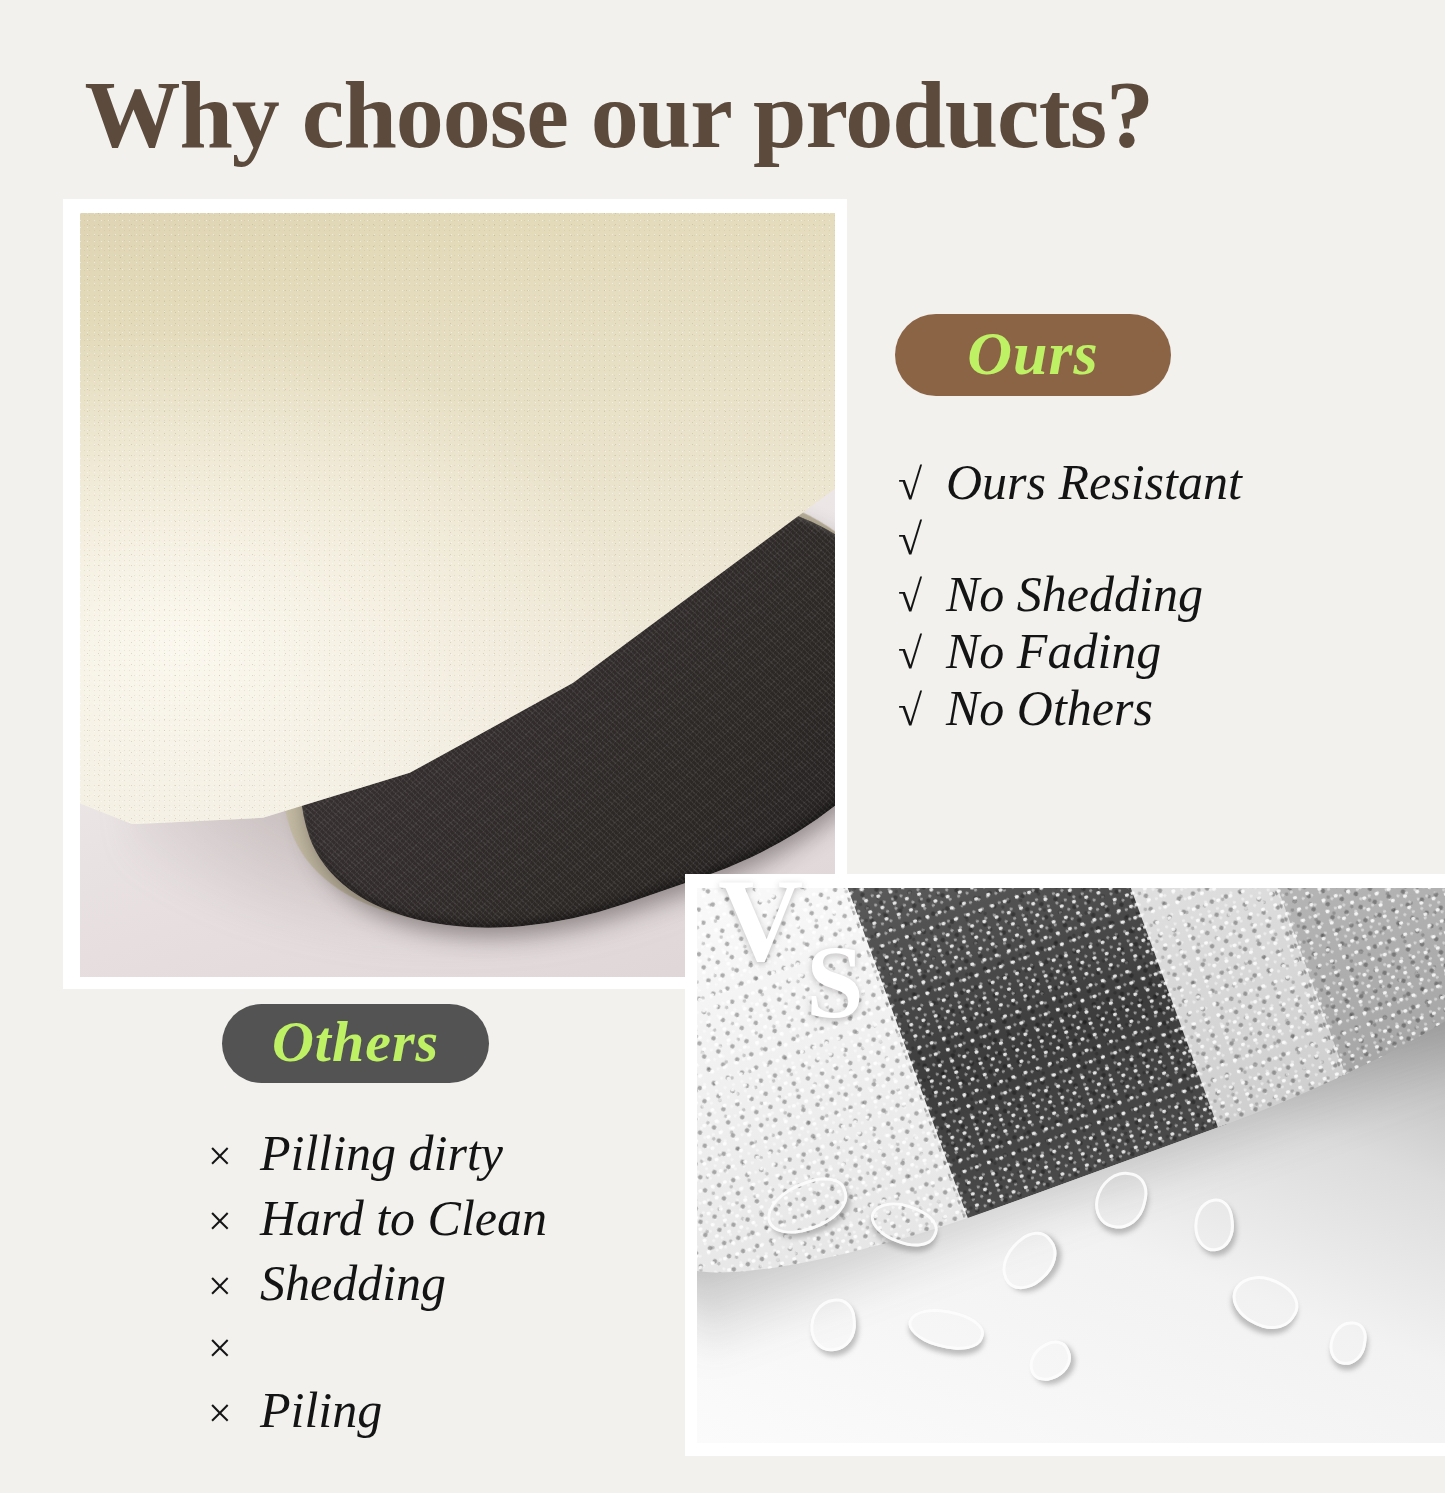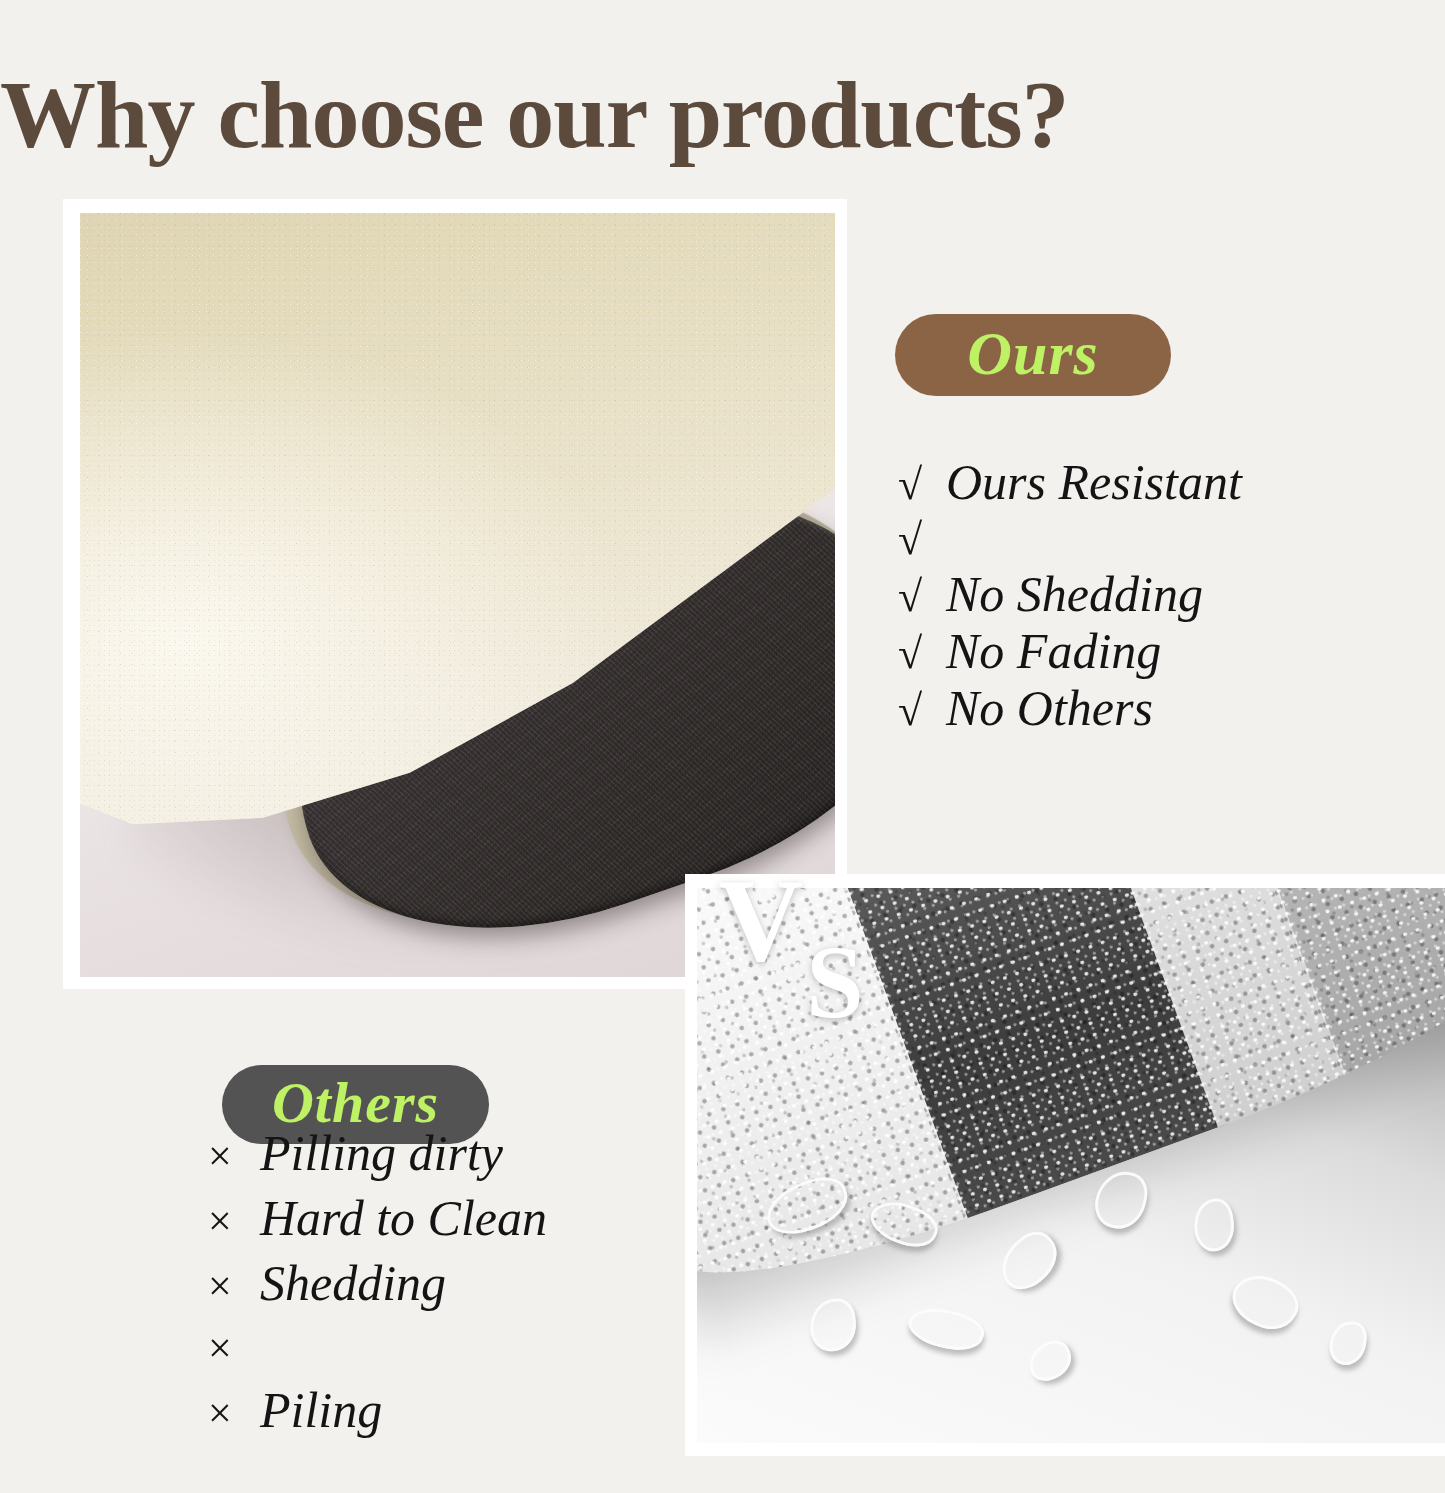--- a/index.html
+++ b/index.html
@@ -14,21 +14,21 @@
     overflow: hidden;
     font-family: "Liberation Serif", "DejaVu Serif", serif;
   }
 
   
   .page-title {
     position: absolute;
     left: 0;
     top: 48px;
     width: 1153px;
-    text-align: left;
+    text-align: right;
     font-family: "Liberation Serif", "DejaVu Serif", serif;
     font-weight: bold;
     font-size: 96px;
     line-height: 1.05;
     letter-spacing: -1px;
     color: #5c4b3c;
     white-space: nowrap;
     margin-top: 17px;
   }
 
@@ -250,21 +250,21 @@
     top: 314px;
     width: 276px;
     height: 82px;
     background: #8b6446;
     font-size: 62px;
     padding-bottom: 4px;
     box-sizing: border-box;
   }
   #badge-others {
     left: 222px;
-    top: 1065px;
+    top: 1004px;
     width: 267px;
     height: 79px;
     background: #535353;
     font-size: 58px;
     padding-bottom: 4px;
     box-sizing: border-box;
   }
 
   
   .feature-list {

